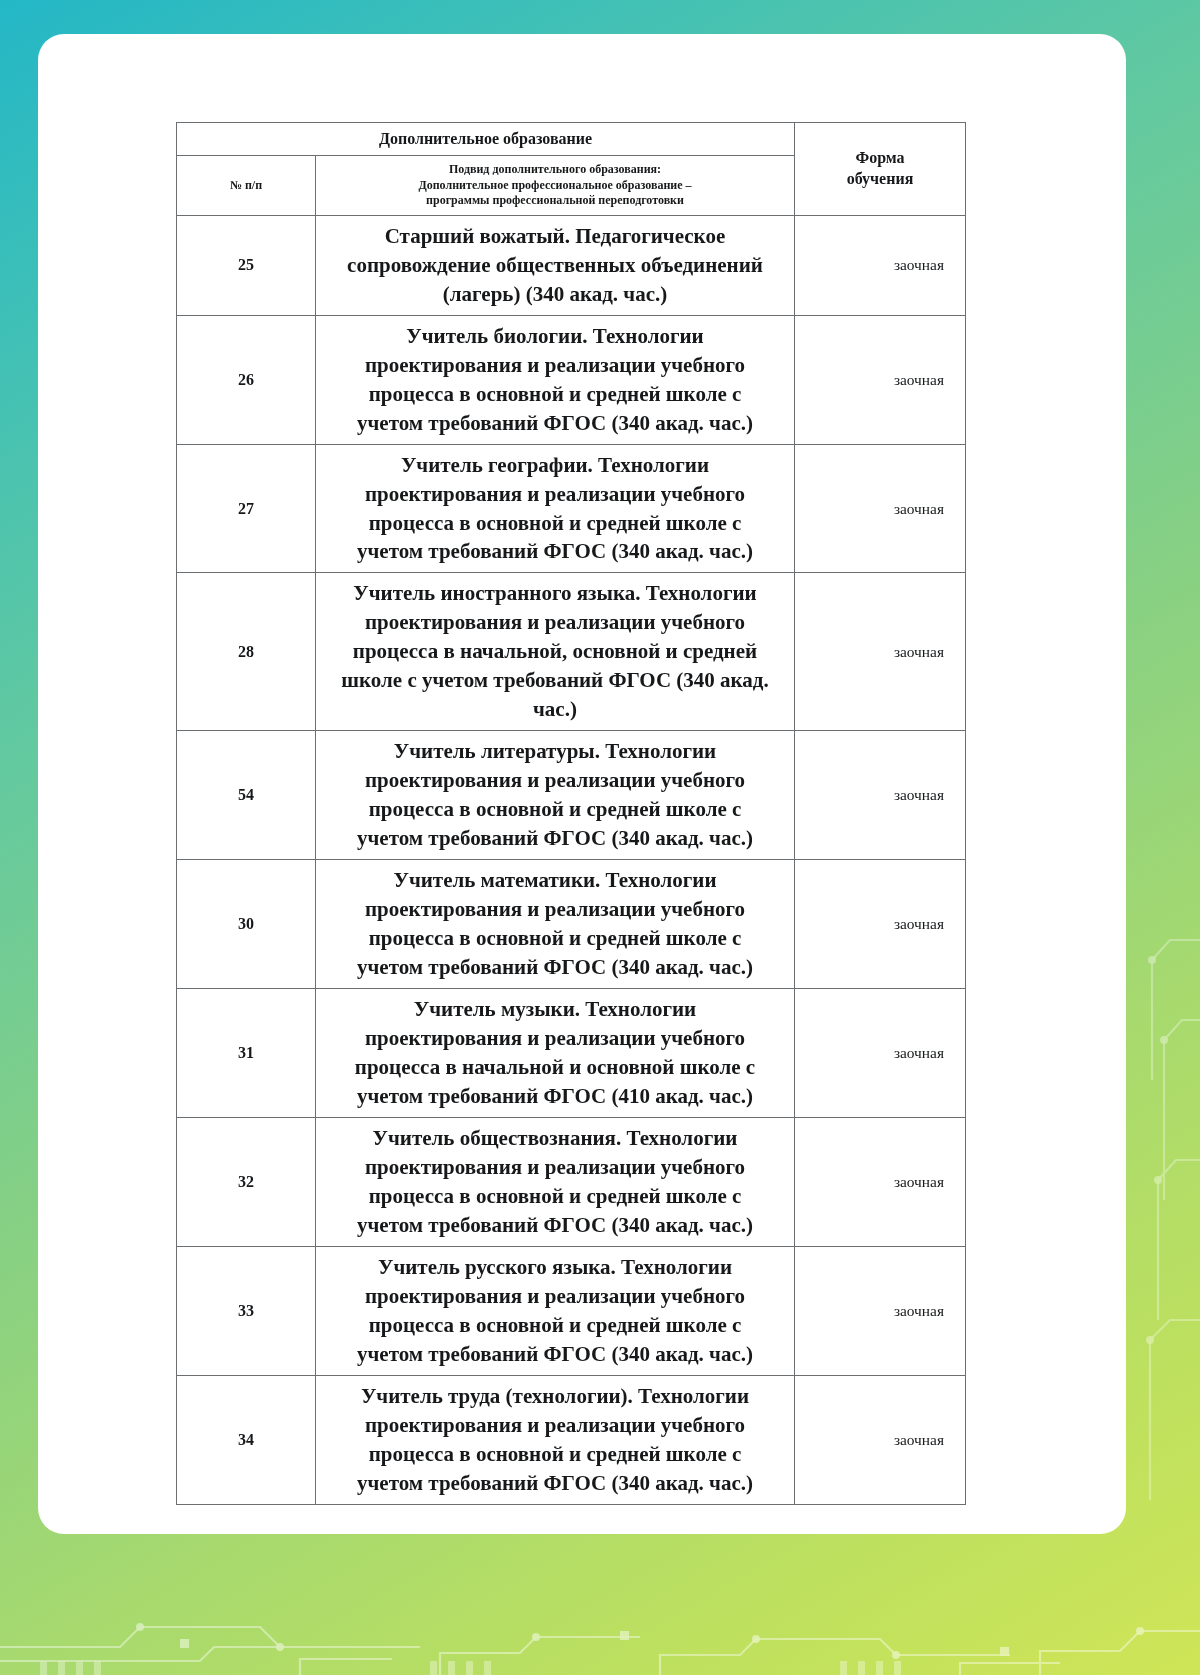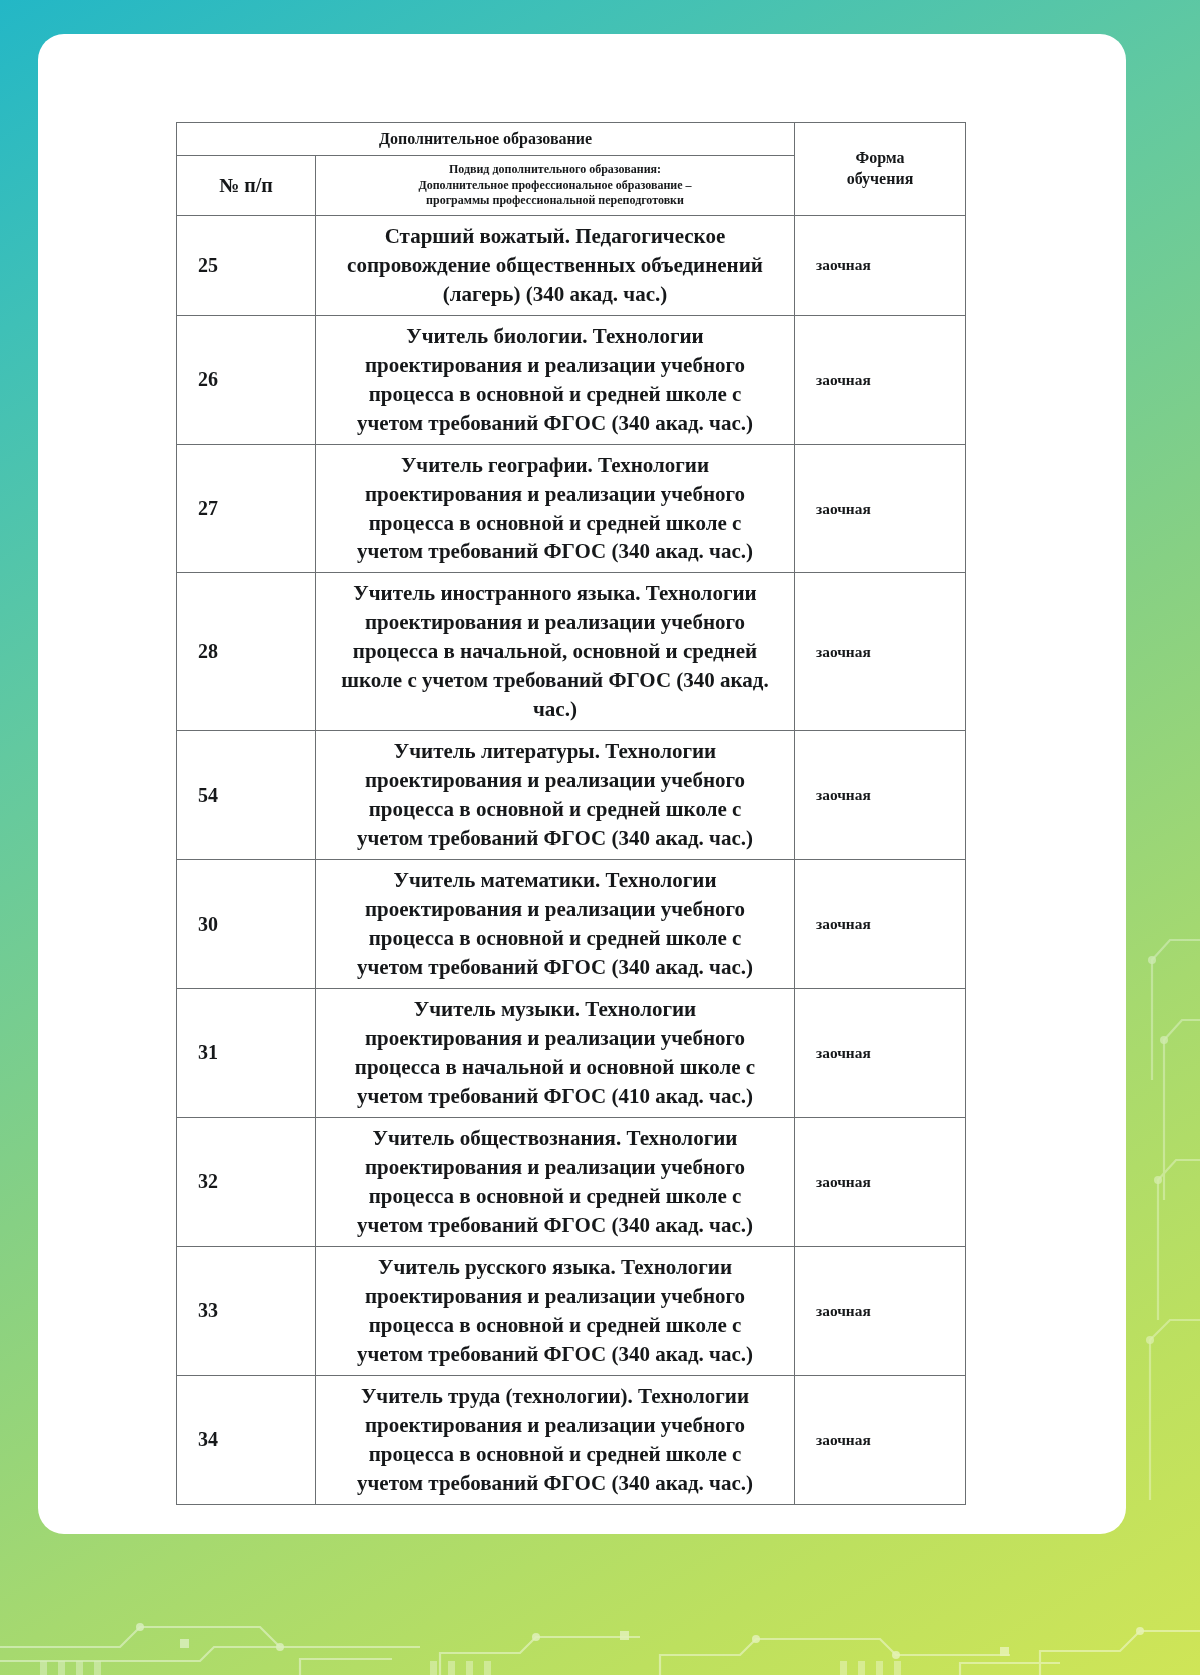--- a/index.html
+++ b/index.html
@@ -85,46 +85,47 @@
     text-align: center;
     font-weight: bold;
     font-size: 16px;
     line-height: 1.3;
     width: 128px;
     margin-left: 44px;
   }
   .hdr-num {
     text-align: center;
     font-weight: bold;
-    font-size: 20px;
+    font-size: 12px;
     width: 96px;
     margin-left: 32px;
   }
   .hdr-sub {
     text-align: center;
     font-weight: bold;
     font-size: 12px;
     line-height: 1.3;
     padding: 8px 10px;
   }
   td.num {
-    font-weight: bold;
-    font-size: 20px;
+    text-align: center;
+    font-weight: bold;
+    font-size: 16px;
     width: 96px;
   }
   td.name {
     text-align: center;
     font-weight: bold;
     font-size: 21px;
     line-height: 1.38;
     padding: 10px 14px;
   }
   td.form {
-    text-align: left;
-    font-weight: bold;
+    text-align: right;
+    font-weight: normal;
     font-size: 15.4px;
     width: 128px;
     margin-left: 16px;
   }
 </style>
 </head>
 <body>
 
 <div class="page">
 

